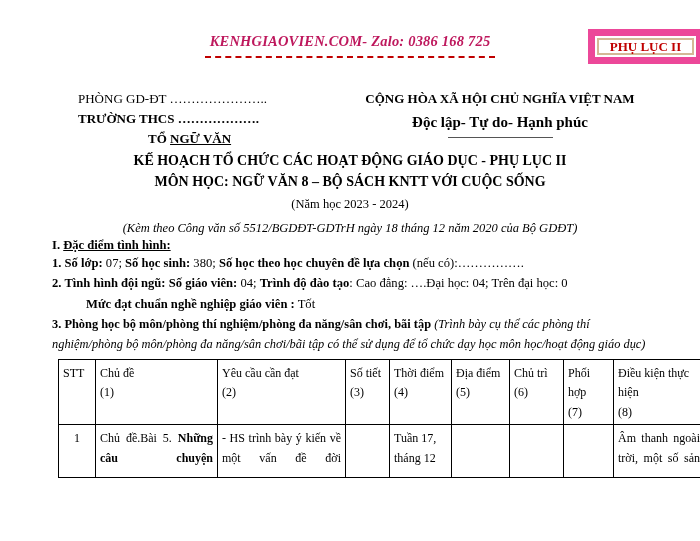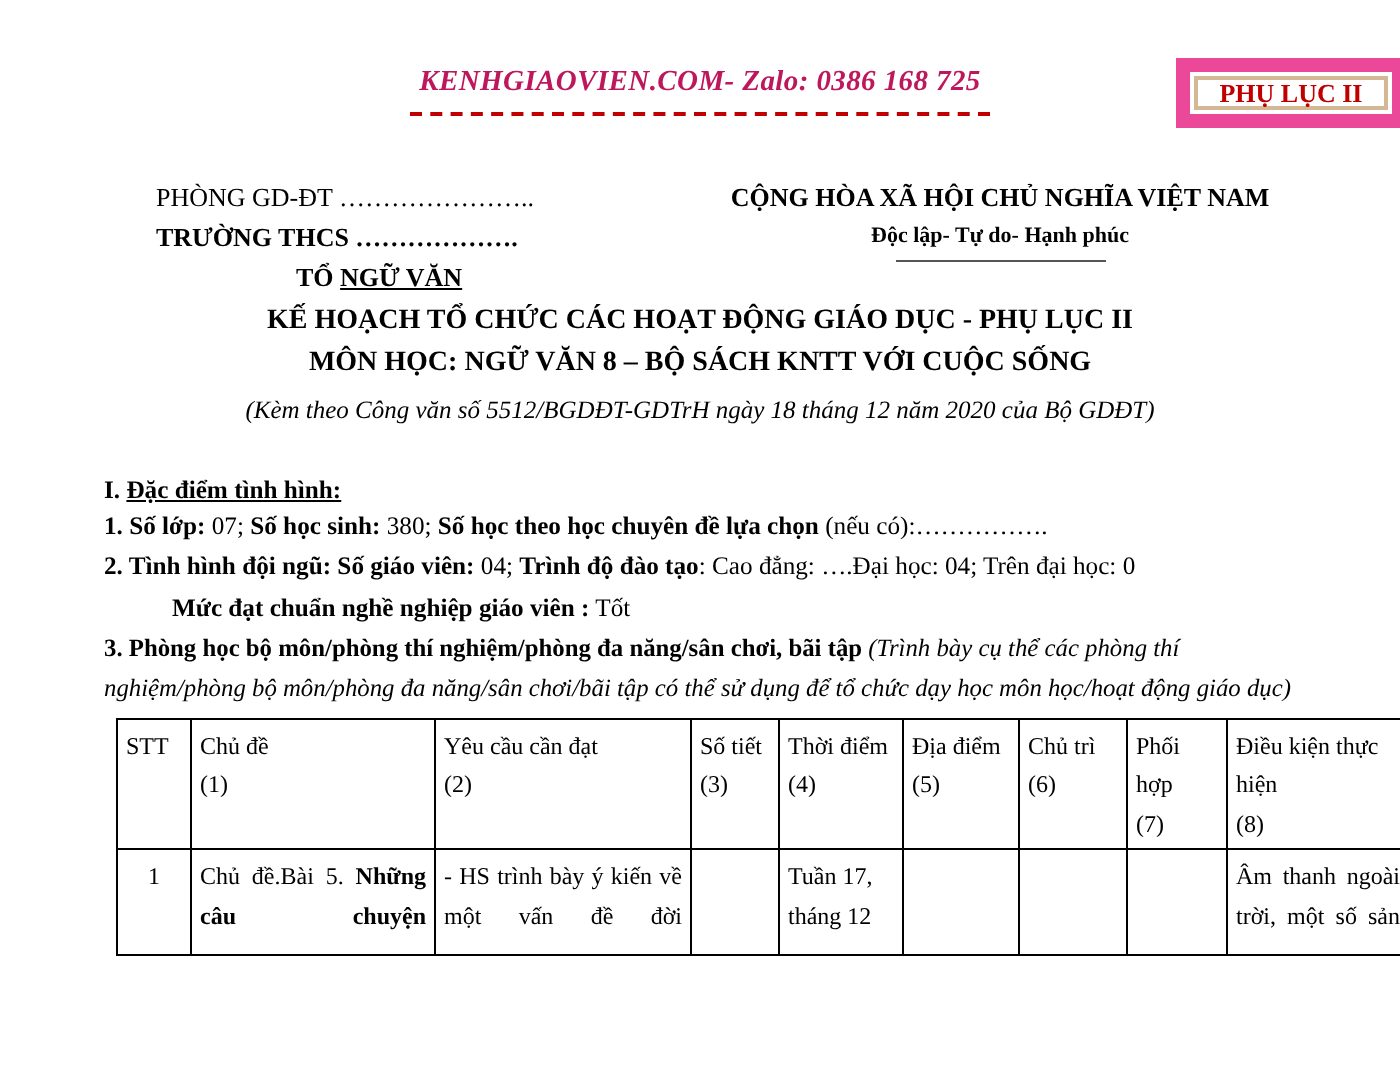--- a/index.html
+++ b/index.html
@@ -88,21 +88,21 @@
 
   .hdr-right {
     position: absolute;
     top: 89px;
     left: 355px;
     width: 290px;
     text-align: center;
     line-height: 1.6;
   }
   .hdr-right .r1 { font-size: 13px; font-weight: bold; white-space: nowrap; }
-  .hdr-right .r2 { font-size: 11px; font-weight: bold; }
+  .hdr-right .r2 { font-size: 15px; font-weight: bold; }
   .hdr-right .r-rule {
     margin: 3px auto 0 auto;
     width: 105px;
     height: 0;
     border-top: 1.3px solid #555555;
   }
 
   
   .titles {
     position: absolute;
@@ -228,20 +228,21 @@
 
   <div class="hdr-right">
     <div class="r1">CỘNG HÒA XÃ HỘI CHỦ NGHĨA VIỆT NAM</div>
     <div class="r2">Độc lập- Tự do- Hạnh phúc</div>
     <div class="r-rule"></div>
   </div>
 
   <div class="titles">
     <div class="title-1">KẾ HOẠCH TỔ CHỨC CÁC HOẠT ĐỘNG GIÁO DỤC - PHỤ LỤC II</div>
     <div class="title-2">MÔN HỌC: NGỮ VĂN 8 – BỘ SÁCH KNTT VỚI CUỘC SỐNG</div>
+    <div class="title-3">(Năm học 2023 - 2024)</div>
     <div class="title-4">(Kèm theo Công văn số  5512/BGDĐT-GDTrH ngày 18 tháng 12 năm 2020 của Bộ GDĐT)</div>
   </div>
 
   <div class="body">
 
     <p class="sec-head"><span>I. </span><u>Đặc điểm tình hình:</u></p>
 
     <p class="p"><b>1. </b><b>Số lớp:</b><span class="reg"> 07; </span><b>Số học sinh:</b><span class="reg"> 380;  </span><b>Số học theo học chuyên đề lựa chọn</b><span class="reg"> (nếu có):…………….</span></p>
 
     <p class="p"><b>2. </b><b>Tình hình đội ngũ: Số giáo viên:</b><span class="reg"> 04; </span><b>Trình độ đào tạo</b><span class="reg">: Cao đẳng: ….Đại học: 04; Trên đại học: 0</span></p>

